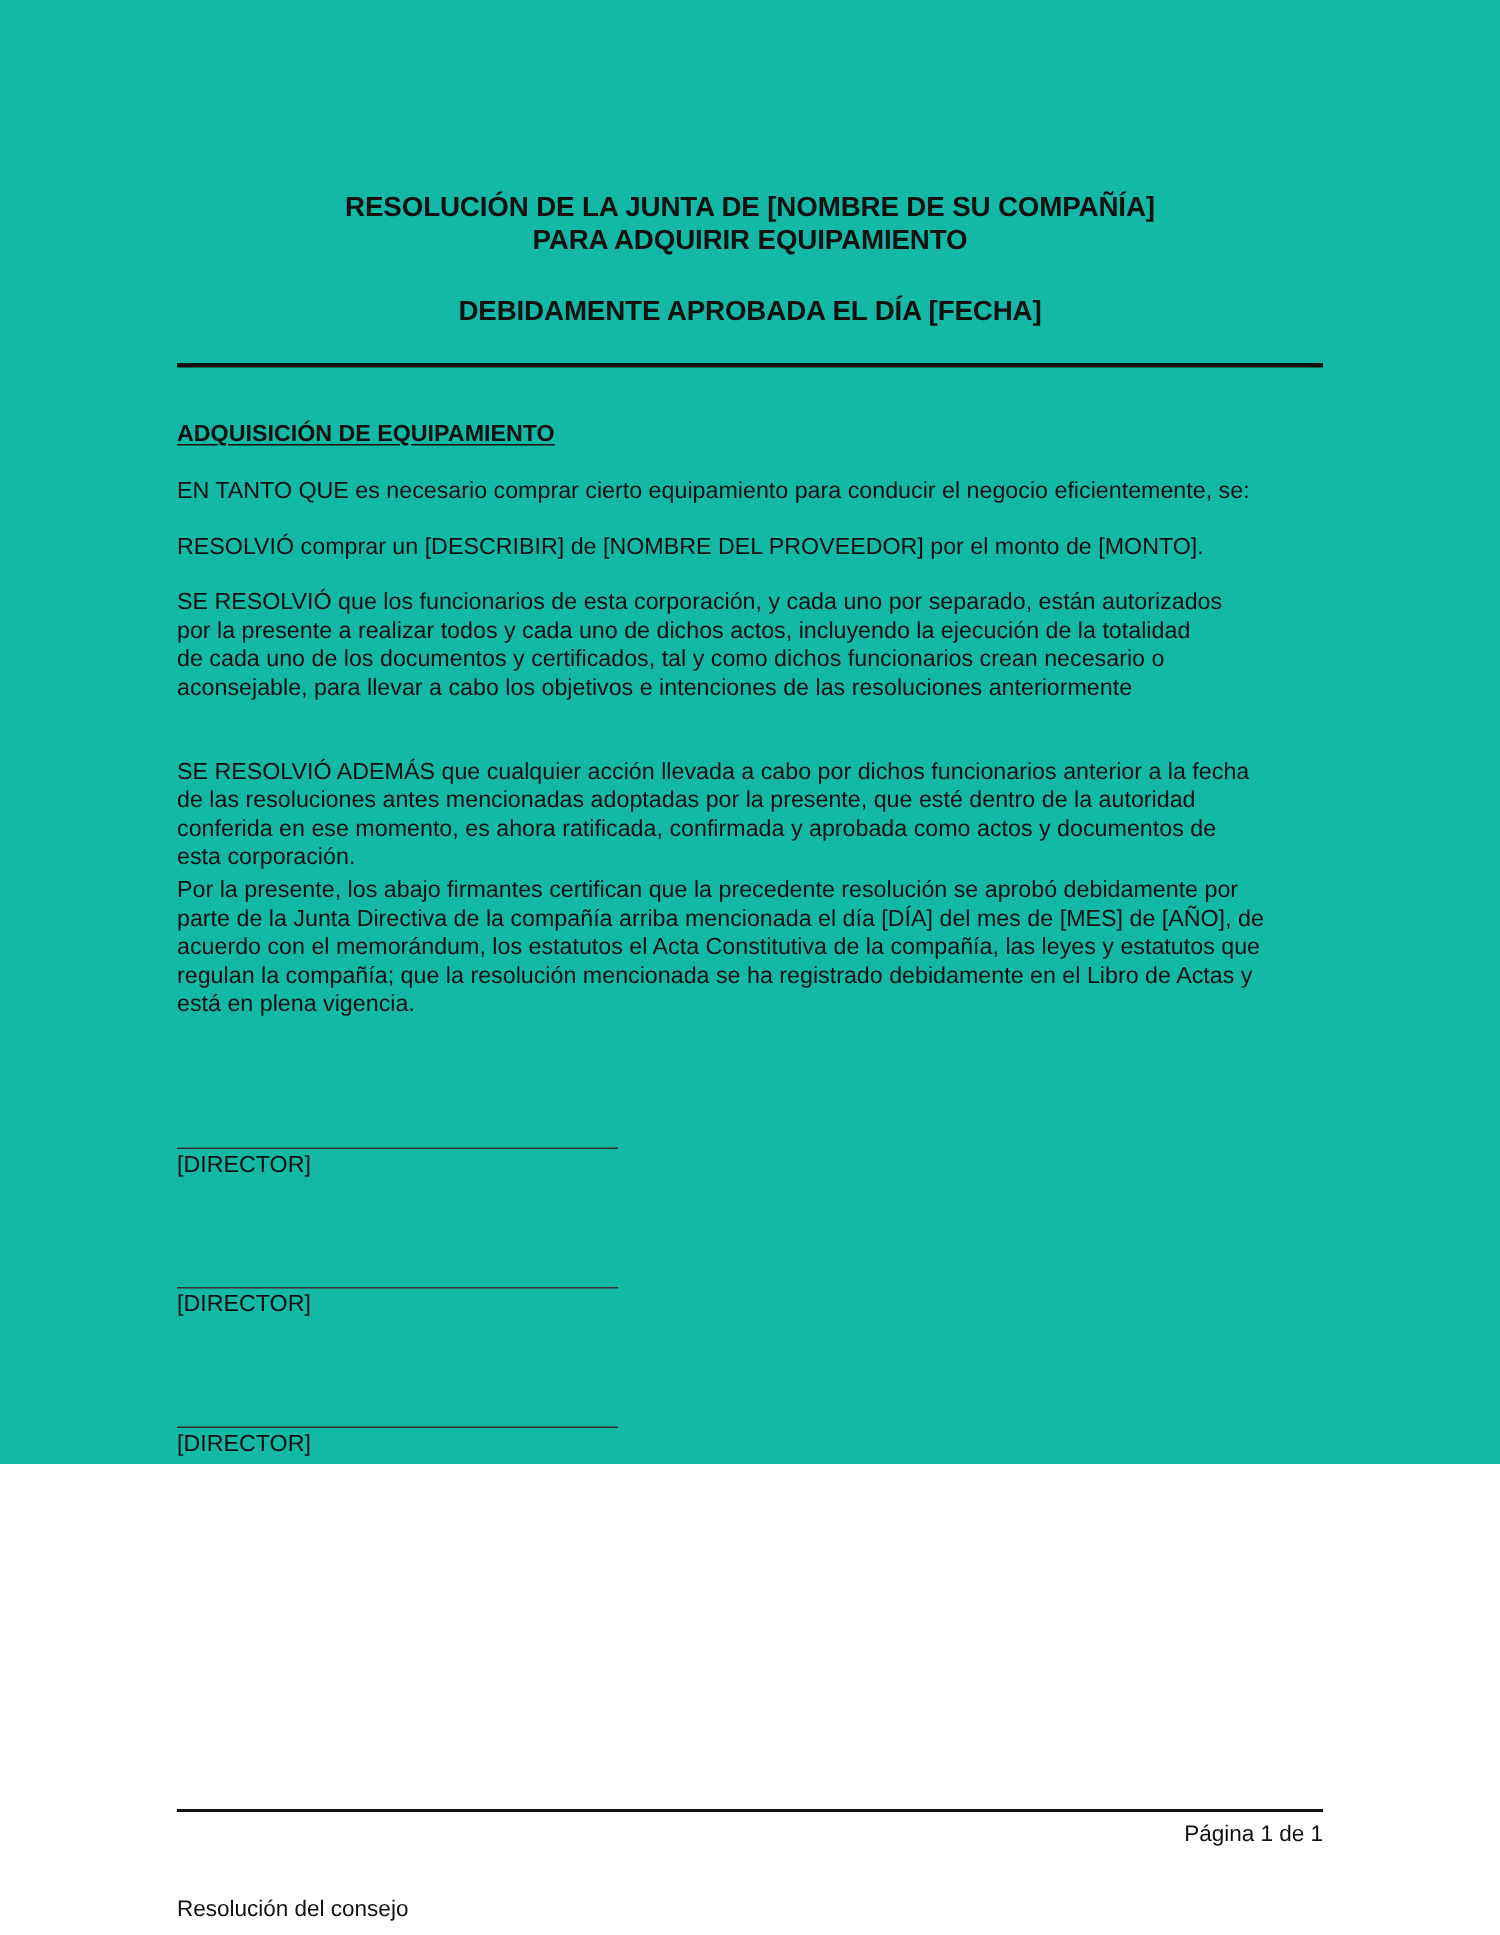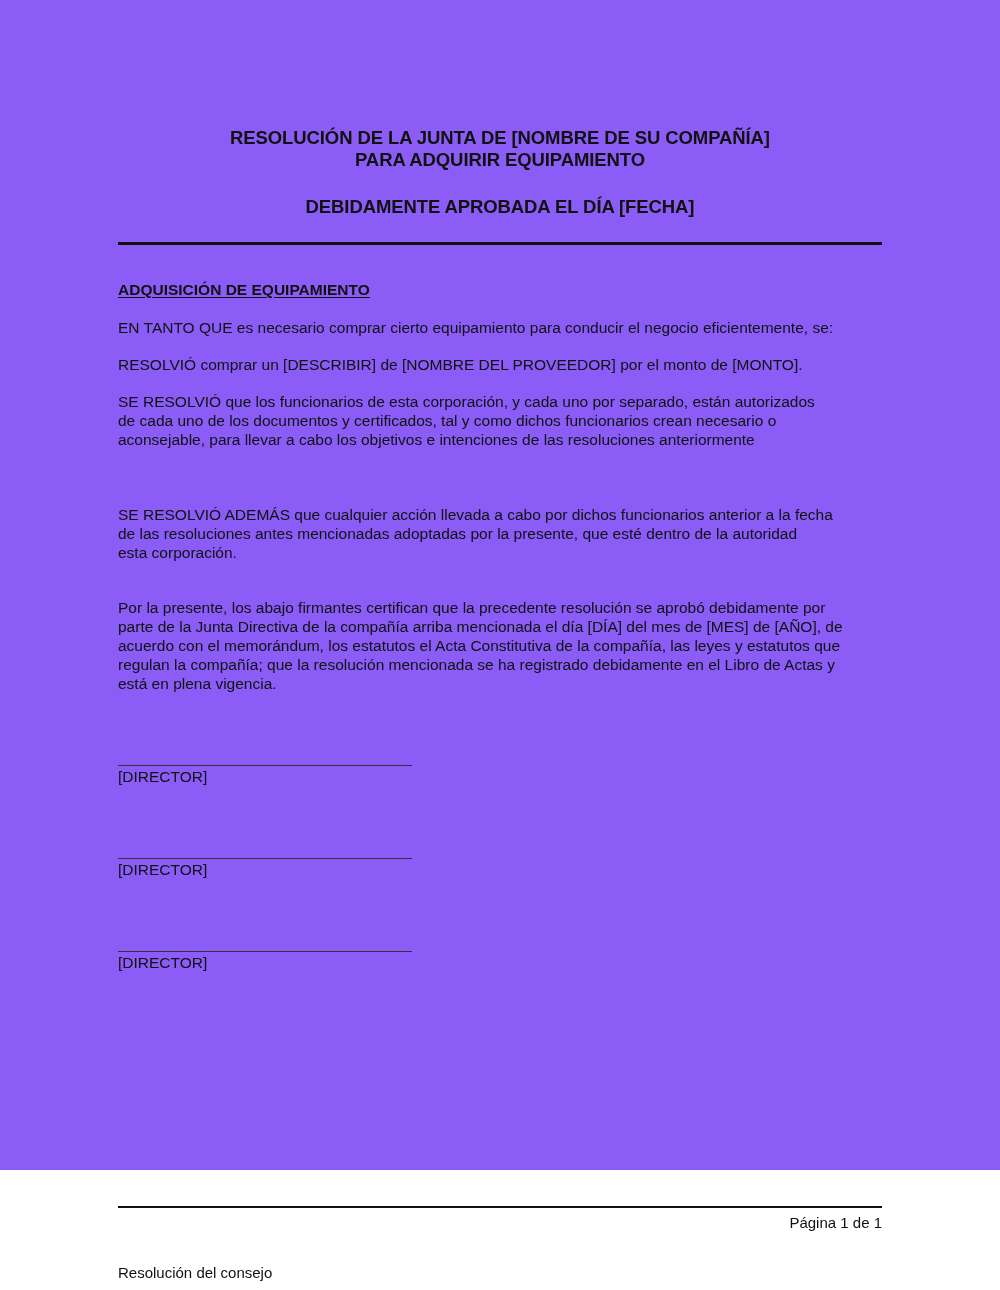--- a/index.html
+++ b/index.html
@@ -13,22 +13,22 @@
       position: relative;
       font-family: "Liberation Sans", sans-serif;
       color: #111111;
       overflow: hidden;
     }
     .page {
       position: absolute;
       left: 0;
       top: 0;
       width: 1000px;
-      height: 1170px;
-      background: #8b5cf6;
+      height: 976px;
+      background: #14b8a6;
     }
     .title-block {
       position: absolute;
       left: 118px;
       width: 764px;
       text-align: center;
       font-weight: bold;
       font-size: 18.5px;
       letter-spacing: -0.1px;
       color: #111;
@@ -61,21 +61,21 @@
       font-size: 15.5px;
       line-height: 19px;
       color: #111;
       margin: 0;
     }
     .para .ln { display: block; white-space: nowrap; }
     .p1 { top: 318px; }
     .p2 { top: 355px; }
     .p3 { top: 392px; }
     .p4 { top: 505px; }
-    .p5 { top: 598px; }
+    .p5 { top: 584px; }
 
     .sig-line {
       position: absolute;
       left: 118px;
       width: 294px;
       height: 1px;
       background: #333;
     }
     .sig-label {
       position: absolute;
@@ -131,27 +131,29 @@
   <p class="para p1">
     <span class="ln">EN TANTO QUE es necesario comprar cierto equipamiento para conducir el negocio eficientemente, se:</span>
   </p>
 
   <p class="para p2">
     <span class="ln">RESOLVIÓ comprar un [DESCRIBIR] de [NOMBRE DEL PROVEEDOR] por el monto de [MONTO].</span>
   </p>
 
   <p class="para p3">
     <span class="ln">SE RESOLVIÓ que los funcionarios de esta corporación, y cada uno por separado, están autorizados</span>
+    <span class="ln">por la presente a realizar todos y cada uno de dichos actos, incluyendo la ejecución de la totalidad</span>
     <span class="ln">de cada uno de los documentos y certificados, tal y como dichos funcionarios crean necesario o</span>
     <span class="ln">aconsejable, para llevar a cabo los objetivos e intenciones de las resoluciones anteriormente</span>
   </p>
 
   <p class="para p4">
     <span class="ln">SE RESOLVIÓ ADEMÁS que cualquier acción llevada a cabo por dichos funcionarios anterior a la fecha</span>
     <span class="ln">de las resoluciones antes mencionadas adoptadas por la presente, que esté dentro de la autoridad</span>
+    <span class="ln">conferida en ese momento, es ahora ratificada, confirmada y aprobada como actos y documentos de</span>
     <span class="ln">esta corporación.</span>
   </p>
 
   <p class="para p5">
     <span class="ln">Por la presente, los abajo firmantes certifican que la precedente resolución se aprobó debidamente por</span>
     <span class="ln">parte de la Junta Directiva de la compañía arriba mencionada el día [DÍA] del mes de [MES] de [AÑO], de</span>
     <span class="ln">acuerdo con el memorándum, los estatutos el Acta Constitutiva de la compañía, las leyes y estatutos que</span>
     <span class="ln">regulan la compañía; que la resolución mencionada se ha registrado debidamente en el Libro de Actas y</span>
     <span class="ln">está en plena vigencia.</span>
   </p>

